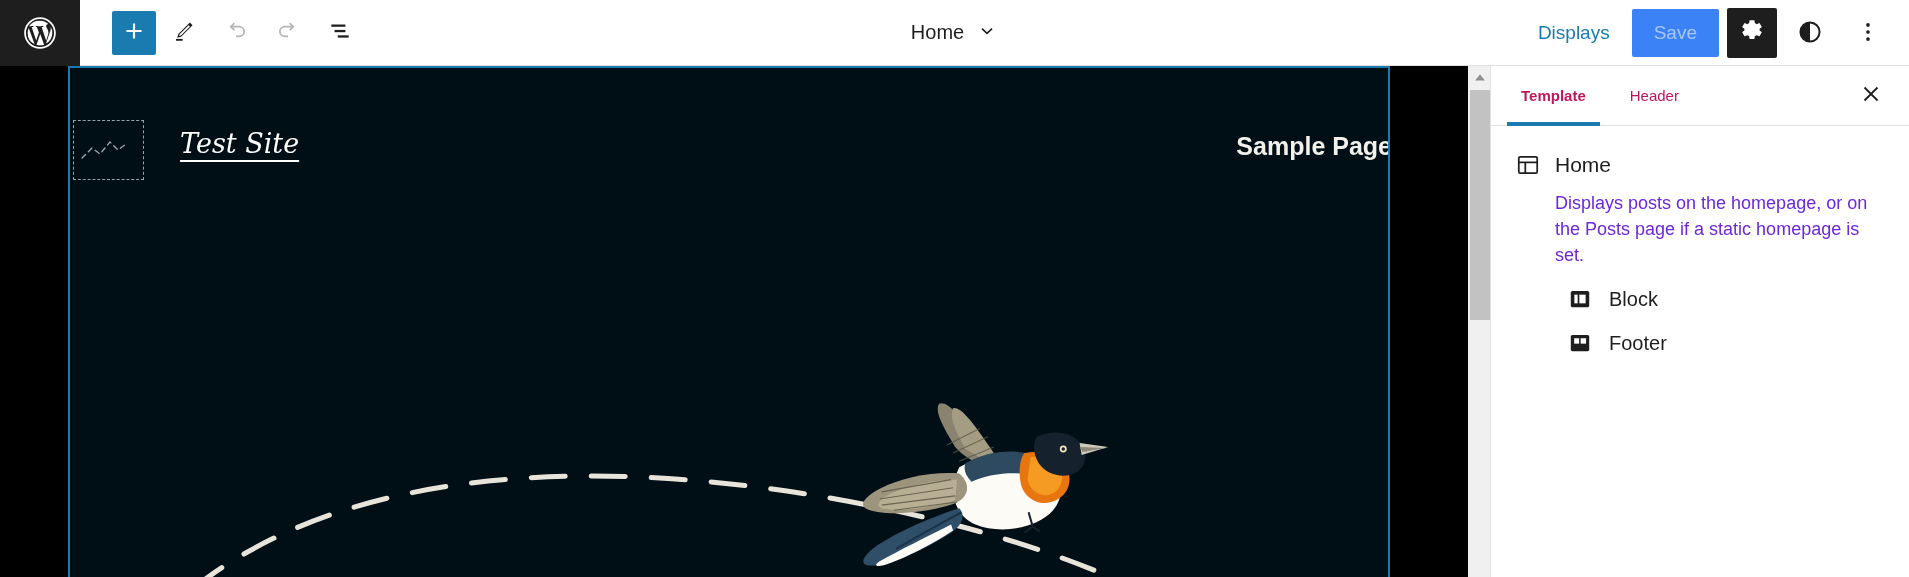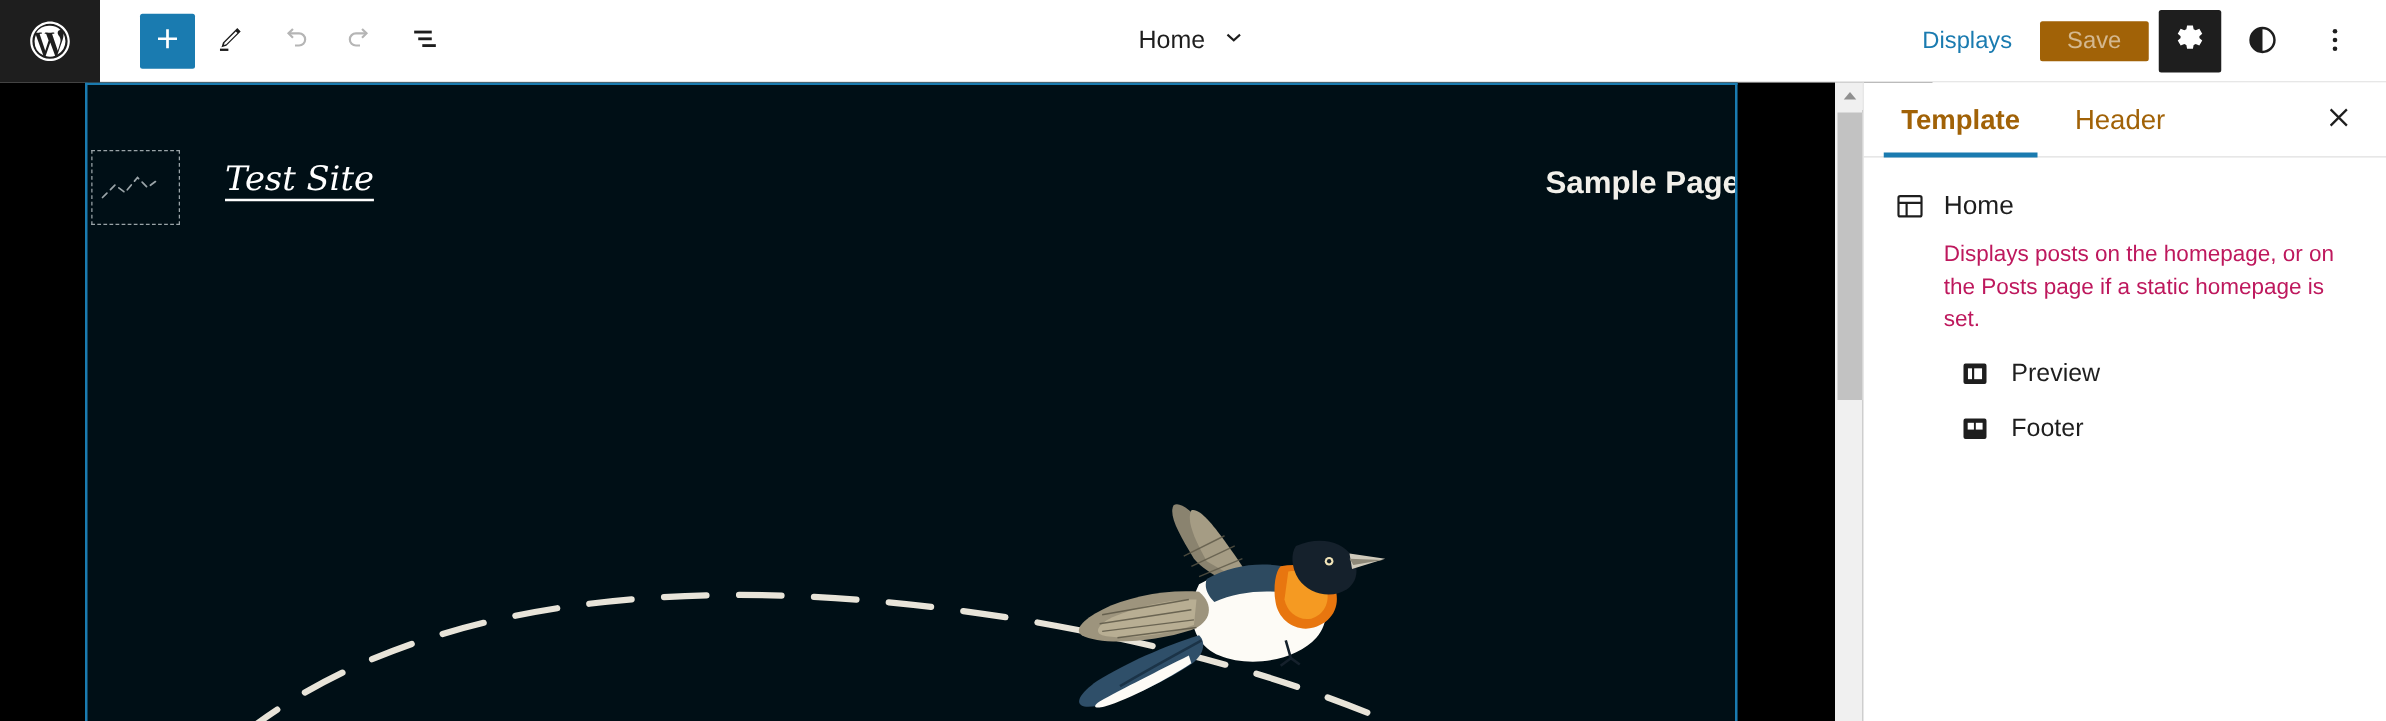--- a/index.html
+++ b/index.html
@@ -76,26 +76,26 @@
   }
   .preview-link {
     font-size: 19px;
     color: #1a7bb0;
     padding: 8px 14px;
     cursor: pointer;
     background: none; border: none;
     font-family: "Liberation Sans", sans-serif;
   }
   .save-btn {
-    background: #a16207;
+    background: #3b82f6;
     color: rgba(255,255,255,0.55);
     font-size: 19px;
     border: none;
     padding: 0 22px;
-    height: 32px;
+    height: 48px;
     border-radius: 2px;
     cursor: default;
     font-family: "Liberation Sans", sans-serif;
   }
   .icon-btn {
     width: 50px; height: 50px;
     display: flex; align-items: center; justify-content: center;
     background: transparent; border: none; cursor: pointer;
     border-radius: 2px;
   }
@@ -202,22 +202,22 @@
     display: flex;
     align-items: stretch;
     height: 60px;
     border-bottom: 1px solid #e0e0e0;
     position: relative;
     padding-left: 8px;
   }
   .s-tab {
     padding: 0 22px;
     display: flex; align-items: center;
-    font-size: 22px;
-    color: #a16207;
+    font-size: 15px;
+    color: #be185d;
     background: none; border: none;
     cursor: pointer;
     position: relative;
     font-family: "Liberation Sans", sans-serif;
   }
   .s-tab.active { font-weight: 600; }
   .s-tab.active::after {
     content: "";
     position: absolute;
     left: 8px; right: 8px; bottom: -1px;
@@ -238,21 +238,21 @@
   }
   .tpl-icon { flex: 0 0 26px; display: flex; align-items: center; }
   .tpl-name {
     font-size: 21px; color: #1e1e1e; font-weight: 400;
   }
   .tpl-desc {
     margin-top: 12px;
     margin-left: 40px;
     font-size: 18px;
     line-height: 1.45;
-    color: #be185d;
+    color: #6d28d9;
     max-width: 330px;
   }
 
   .areas-label {
     margin-top: 30px;
     margin-left: 40px;
     font-size: 15px;
     letter-spacing: 0.4px;
     color: #1e1e1e;
     text-transform: uppercase;
@@ -489,21 +489,21 @@
 
 
       <div class="area-item">
         <span class="area-icon">
           <svg width="26" height="26" viewBox="0 0 24 24">
             <rect x="3.5" y="4.5" width="17" height="15" rx="1.5" fill="#1e1e1e"></rect>
             <rect x="6.8" y="8" width="3" height="8" fill="#ffffff"></rect>
             <rect x="11.4" y="8" width="5.8" height="8" fill="#ffffff"></rect>
           </svg>
         </span>
-        <span class="area-label">Preview</span>
+        <span class="area-label">Block</span>
       </div>
 
       <div class="area-item">
         <span class="area-icon">
           <svg width="26" height="26" viewBox="0 0 24 24">
             <rect x="3.5" y="4.5" width="17" height="15" rx="1.5" fill="#1e1e1e"></rect>
             <rect x="6.6" y="7.6" width="4.6" height="5" fill="#ffffff"></rect>
             <rect x="12.6" y="7.6" width="5" height="5" fill="#ffffff"></rect>
           </svg>
         </span>

